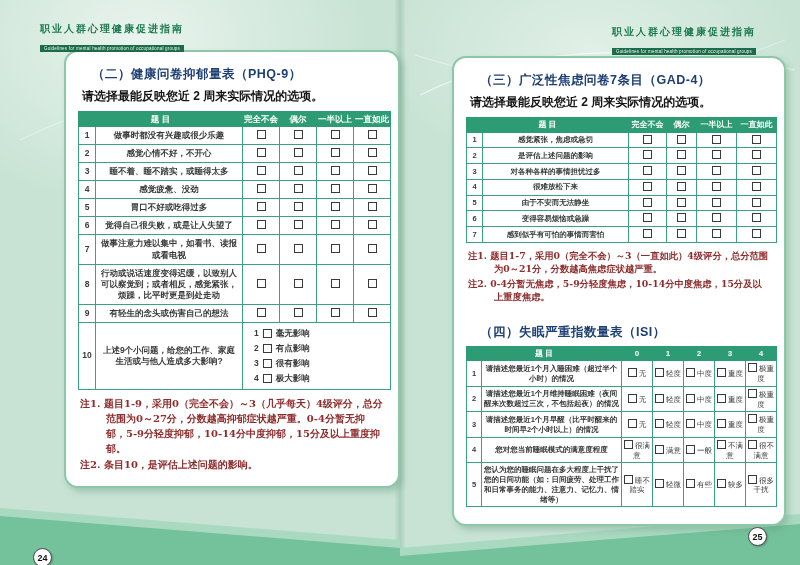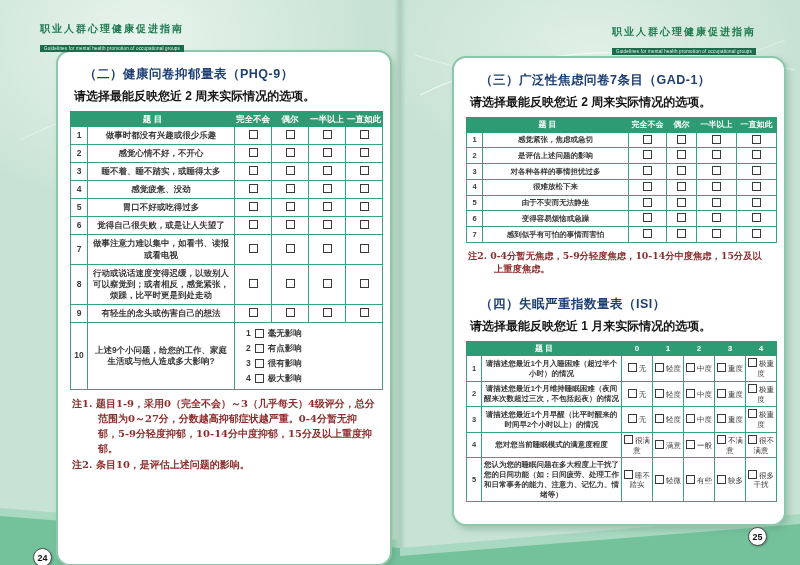--- a/index.html
+++ b/index.html
@@ -19,21 +19,21 @@
 
   .brand{position:absolute;z-index:3;}
   .brand-left{left:40px;top:22px;}
   .brand-right{right:44px;top:25px;text-align:right;}
   .brand-cn{color:#1c7a4e;font-weight:bold;font-size:10px;letter-spacing:2px;white-space:nowrap;}
   .brand-en{display:inline-block;background:#1c6b49;color:#e9f5ee;font-size:4.5px;
     padding:1px 4px;margin-top:1px;white-space:nowrap;letter-spacing:.2px;}
 
   .panel{position:absolute;background:#ffffff;border:2px solid #8cc7aa;border-radius:14px;
     box-shadow:3px 4px 6px rgba(95,150,122,.38);padding:8px 12px;box-sizing:border-box;z-index:2;}
-  .panel-left{left:56px;top:50px;width:336px;height:516px;}
+  .panel-left{left:64px;top:50px;width:336px;height:438px;}
   .panel-right{left:452px;top:56px;width:334px;height:470px;}
 
   .sec-title{color:#1d3f73;font-weight:bold;font-size:12.5px;margin:6px 0 5px 14px;letter-spacing:.5px;}
   .sec-title-2{margin-top:20px;}
   .instr{color:#151515;font-weight:bold;font-size:12px;margin:2px 0 6px 4px;}
 
   table.q{width:100%;border-collapse:collapse;table-layout:fixed;border:1.5px solid #2d9b73;}
   table.q th{background:#2d9b73;color:#ffffff;font-weight:bold;font-size:8.5px;
     padding:2px 1px;border:1px solid #2d9b73;line-height:1.2;text-align:center;}
   table.q td{border:1px solid #3aa181;font-size:8.5px;color:#3a3a3a;
@@ -212,21 +212,21 @@
           </tr>
         </tbody>
       </table>
     <div class="notes" id="phq9-notes">
         <div class="note">注1. 题目1-9，采用0（完全不会）～3（几乎每天）4级评分，总分范围为0～27分，分数越高抑郁症状越严重。0-4分暂无抑郁，5-9分轻度抑郁，10-14分中度抑郁，15分及以上重度抑郁。</div>
         <div class="note">注2. 条目10，是评估上述问题的影响。</div>
       </div>
   </div>
 
   <div class="panel panel-right">
-    <div class="sec-title">（三）广泛性焦虑问卷7条目（GAD-1）</div>
+    <div class="sec-title">（三）广泛性焦虑问卷7条目（GAD-4）</div>
     <div class="instr">请选择最能反映您近 2 周来实际情况的选项。</div>
     <table class="q small" id="gad7-table">
         <colgroup>
           <col style="width: 16px;">
           <col style="width: 146px;">
           <col style="width: 38px;">
           <col style="width: 30px;">
           <col style="width: 40px;">
           <col style="width: 40px;">
         </colgroup>
@@ -292,24 +292,24 @@
             <td class="rno">7</td>
             <td class="qtext">感到似乎有可怕的事情而害怕</td>
             <td><span class="cb"></span></td>
             <td><span class="cb"></span></td>
             <td><span class="cb"></span></td>
             <td><span class="cb"></span></td>
           </tr>
         </tbody>
       </table>
     <div class="notes notes-sm" id="gad7-notes">
+        <div class="note">注1. 题目1-7，采用0（完全不会）～3（一直如此）4级评分，总分范围为0～21分，分数越高焦虑症状越严重。</div>
         <div class="note">注2. 0-4分暂无焦虑，5-9分轻度焦虑，10-14分中度焦虑，15分及以上重度焦虑。</div>
       </div>
     <div class="sec-title sec-title-2">（四）失眠严重指数量表（ISI）</div>
-    <div class="instr">请选择最能反映您近 1 月来实际情况的选项。</div>
     <table class="q small" id="isi-table">
         <colgroup>
           <col style="width: 15px;">
           <col style="width: 140px;">
           <col style="width: 31px;">
           <col style="width: 31px;">
           <col style="width: 31px;">
           <col style="width: 31px;">
           <col style="width: 31px;">
         </colgroup>

